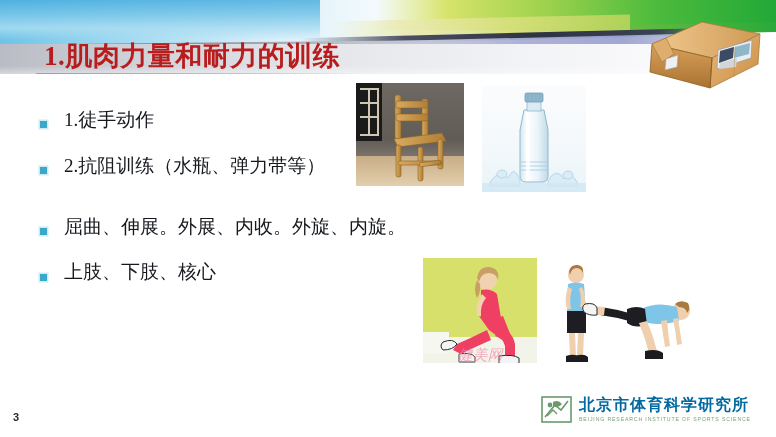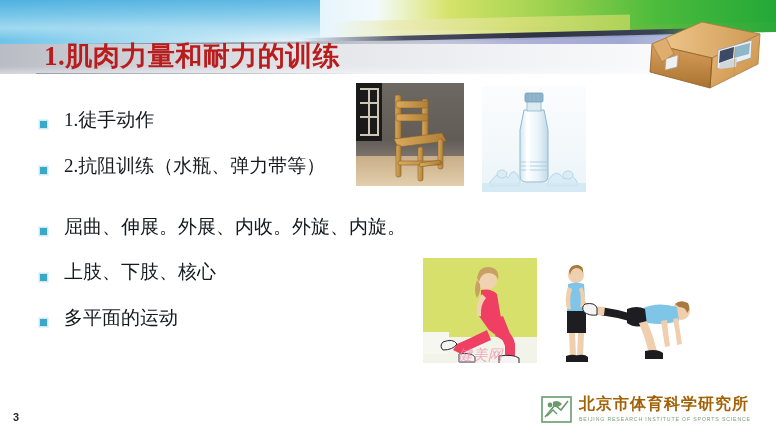--- a/index.html
+++ b/index.html
@@ -123,22 +123,22 @@
 
   
   .pageno{
     position:absolute;left:13px;top:411px;font-size:11px;font-weight:bold;
     color:#2b2b2b;font-family:"Liberation Sans","DejaVu Sans",sans-serif;
   }
   .logo{position:absolute;left:541px;top:396px;display:flex;align-items:center;}
   .logo-mark{width:31px;height:27px;flex:0 0 31px;margin-right:7px;}
   .logo-txt{display:flex;flex-direction:column;justify-content:center;}
   .logo-cn{
-    font-size:16px;font-weight:bold;color:#a16207;letter-spacing:1px;line-height:1.05;
-    font-family:Liberation Mono, monospace;white-space:nowrap;
+    font-size:16px;font-weight:bold;color:#0369a1;letter-spacing:1px;line-height:1.05;
+    font-family:Liberation Serif, serif;white-space:nowrap;
   }
   .logo-en{
     font-size:5.2px;color:#7aa177;letter-spacing:.85px;margin-top:2px;
     font-family:"Liberation Sans","DejaVu Sans",sans-serif;white-space:nowrap;
   }
 </style>
 </head>
 <body>
 
 <div id="slide">
@@ -210,24 +210,20 @@
     </div>
 
     <div class="grp2">
       <div class="bullet">
         <span class="mk"></span>
         <span class="tx">屈曲、伸展。外展、内收。外旋、内旋。</span>
       </div>
       <div class="bullet">
         <span class="mk"></span>
         <span class="tx">上肢、下肢、核心</span>
-      </div>
-      <div class="bullet">
-        <span class="mk"></span>
-        <span class="tx">多平面的运动</span>
       </div>
     </div>
 
   </div>
 
   <div class="ph ph-chair">
     <div class="chair-wall"></div>
     <div class="chair-floor"></div>
     <svg width="108" height="103" viewBox="0 0 108 103" style="position:absolute;left:0;top:0">
       <defs>

